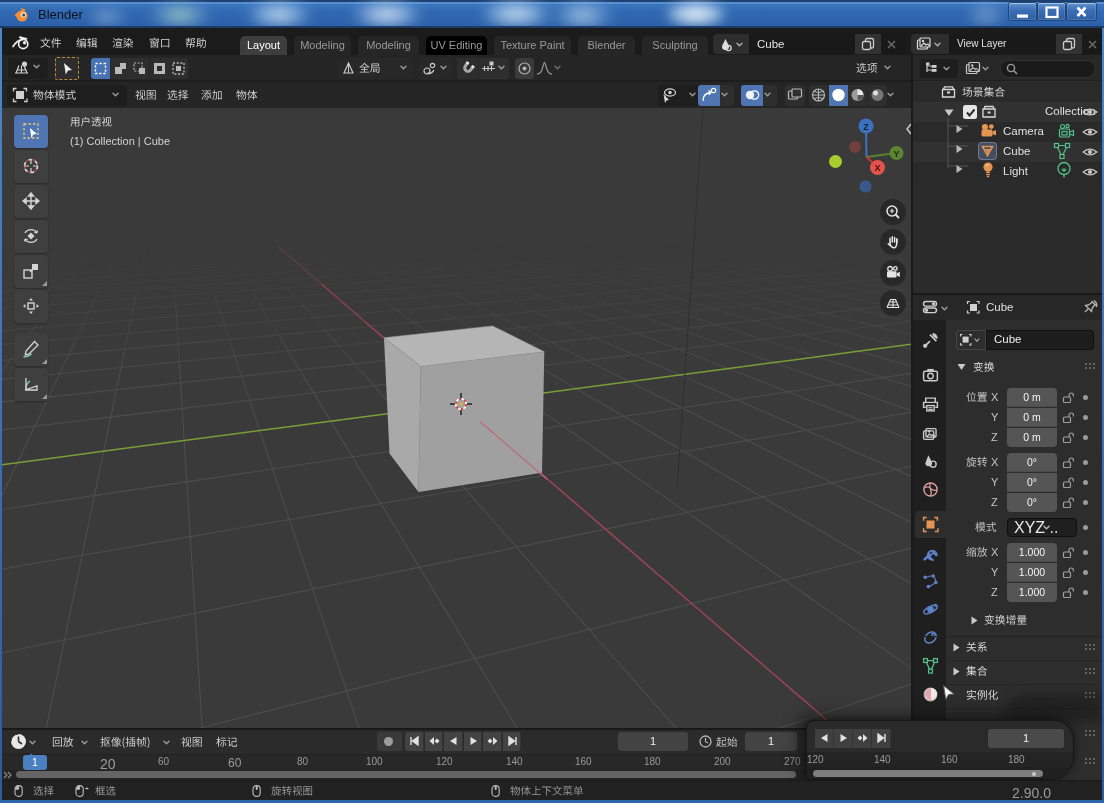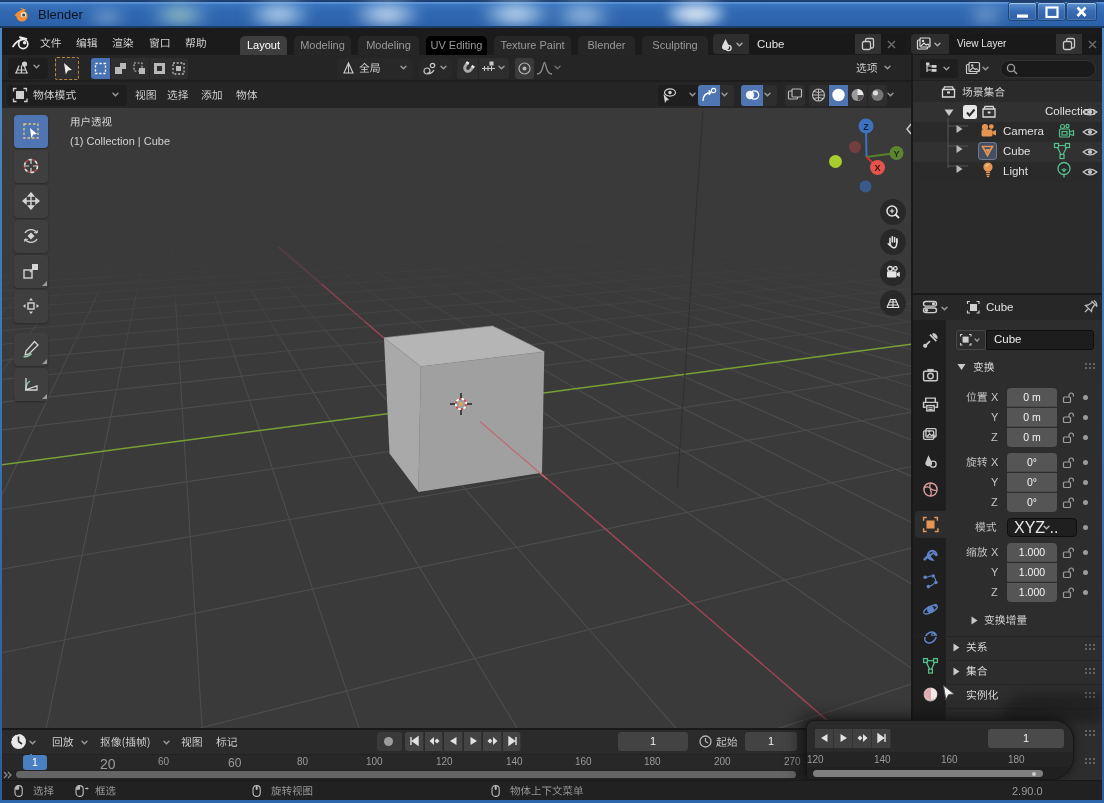--- a/index.html
+++ b/index.html
@@ -1585,15 +1585,15 @@
     <g fill="#989898" transform="translate(0,9.66) scale(0.010500,-0.010500)">
       <use href="#c7269" x="0"></use>
       <use href="#c4f53" x="1000"></use>
       <use href="#c4e0a" x="2000"></use>
       <use href="#c4e0b" x="3000"></use>
       <use href="#c6587" x="4000"></use>
       <use href="#c83dc" x="5000"></use>
       <use href="#c5355" x="6000"></use>
     </g>
   </svg>
-<div class="txt" style="left:1012px;top:785px;font-size:11px;color:#9a9a9a">2.90.0</div>
+<div class="txt" style="left:1012px;top:785px;font-size:14px;color:#9a9a9a">2.90.0</div>
 <div class="abs" style="left:0;top:28px;width:2px;height:775px;background:linear-gradient(#4e86c8,#2a5c9e)"></div>
 <div class="abs" style="left:1102px;top:28px;width:2px;height:775px;background:linear-gradient(#4e86c8,#2a5c9e)"></div>
 <div class="abs" style="left:0;top:800px;width:1104px;height:3px;background:#2e66ac"></div>
 </body></html>

